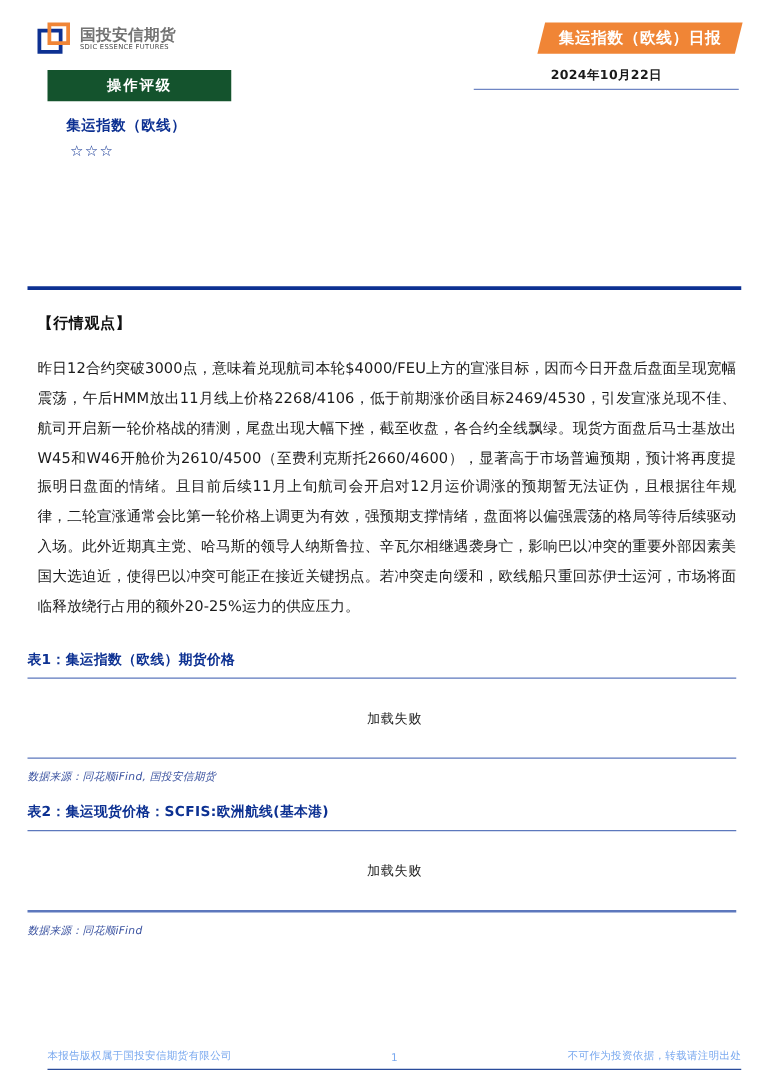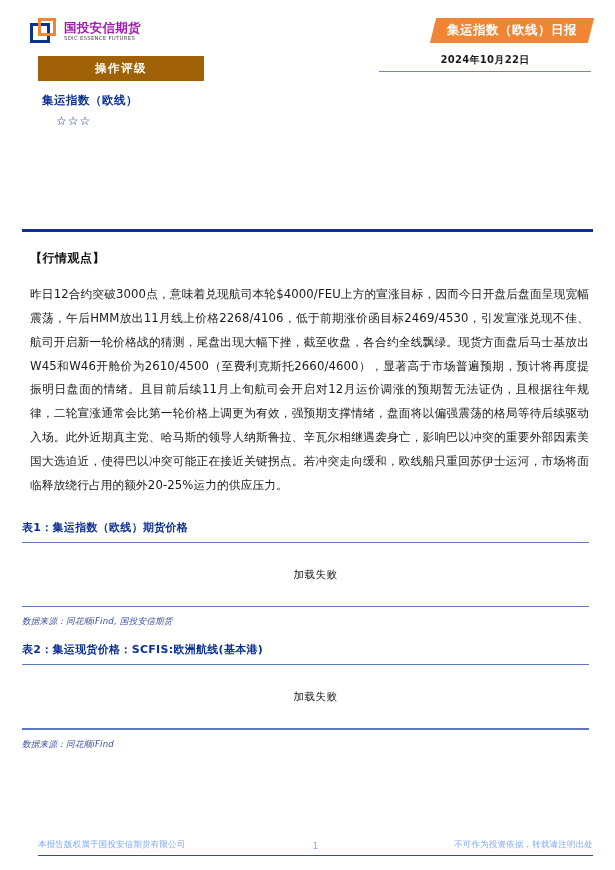--- a/index.html
+++ b/index.html
@@ -59,48 +59,48 @@
     height: 18px;
     border: 3px solid #f08536;
     background: transparent;
   }
 
   .logo-text { line-height: 1.0; }
 
   .logo-cn {
     font-size: 12.5px;
     font-weight: bold;
-    color: #a21caf;
+    color: #737373;
     letter-spacing: 0.3px;
     display: block;
   }
 
   .logo-en {
     font-size: 5.4px;
     color: #4a4a4a;
     letter-spacing: 0.25px;
     display: block;
     margin-top: 2px;
   }
 
   .rating-banner {
-    width: 166px;
-    background: #a16207;
+    width: 147px;
+    background: #14532d;
     color: #ffffff;
     font-size: 11.5px;
     font-weight: bold;
     text-align: center;
     padding: 5px 0 5px 0;
     letter-spacing: 1.5px;
     margin-left: 8px;
   }
 
   .rating-name {
     margin-top: 12px;
-    margin-left: 12px;
+    margin-left: 23px;
     font-size: 11.5px;
     font-weight: bold;
     color: #0d3192;
     letter-spacing: 0.5px;
   }
 
   .rating-stars {
     margin-top: 6px;
     margin-left: 26px;
     font-size: 12px;

